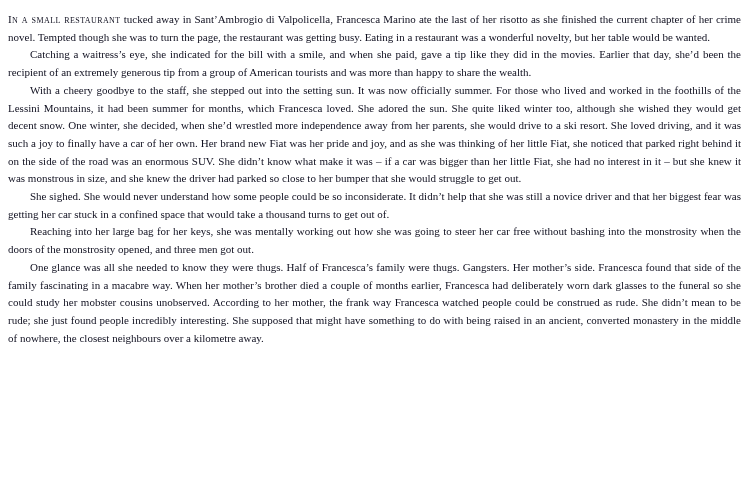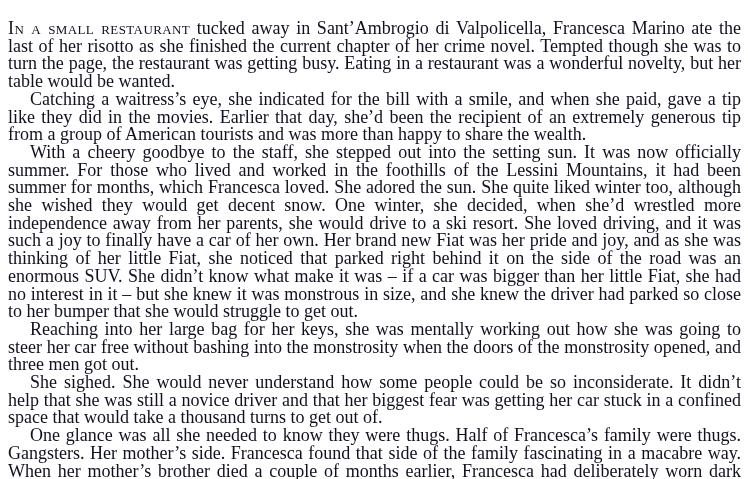--- a/index.html
+++ b/index.html
@@ -9,23 +9,23 @@
   }
   body {
     width: 748px;
     height: 479px;
     overflow: hidden;
   }
   .book-page {
     box-sizing: border-box;
     width: 748px;
     height: 479px;
-    padding: 20px 7px 0 8px;
+    padding: 11px 7px 0 8px;
     font-family: "Liberation Serif", "DejaVu Serif", serif;
-    font-size: 18px;
+    font-size: 11px;
     line-height: 17.7px;
     text-align: justify;
     text-justify: inter-word;
   }
   .book-page p {
     margin: 0;
     padding: 0;
     text-indent: 22px;
   }
   .book-page p:first-child {
@@ -37,17 +37,17 @@
   }
 </style>
 </head>
 <body>
 
 <main class="book-page" style="background: rgb(255, 255, 255); color: rgb(16, 16, 32);">
   <div>
       <p><span class="smallcaps">In a small restaurant</span> tucked away in Sant’Ambrogio di Valpolicella, Francesca Marino ate the last of her risotto as she finished the current chapter of her crime novel. Tempted though she was to turn the page, the restaurant was getting busy. Eating in a restaurant was a wonderful novelty, but her table would be wanted.</p>
       <p>Catching a waitress’s eye, she indicated for the bill with a smile, and when she paid, gave a tip like they did in the movies. Earlier that day, she’d been the recipient of an extremely generous tip from a group of American tourists and was more than happy to share the wealth.</p>
       <p>With a cheery goodbye to the staff, she stepped out into the setting sun. It was now officially summer. For those who lived and worked in the foothills of the Lessini Mountains, it had been summer for months, which Francesca loved. She adored the sun. She quite liked winter too, although she wished they would get decent snow. One winter, she decided, when she’d wrestled more independence away from her parents, she would drive to a ski resort. She loved driving, and it was such a joy to finally have a car of her own. Her brand new Fiat was her pride and joy, and as she was thinking of her little Fiat, she noticed that parked right behind it on the side of the road was an enormous SUV. She didn’t know what make it was – if a car was bigger than her little Fiat, she had no interest in it – but she knew it was monstrous in size, and she knew the driver had parked so close to her bumper that she would struggle to get out.</p>
+      <p>She sighed. She would never understand how some people could be so inconsiderate. It didn’t help that she was still a novice driver and that her biggest fear was getting her car stuck in a confined space that would take a thousand turns to get out of.</p>
       <p>Reaching into her large bag for her keys, she was mentally working out how she was going to steer her car free without bashing into the monstrosity when the doors of the monstrosity opened, and three men got out.</p>
-      <p>She sighed. She would never understand how some people could be so inconsiderate. It didn’t help that she was still a novice driver and that her biggest fear was getting her car stuck in a confined space that would take a thousand turns to get out of.</p>
       <p>One glance was all she needed to know they were thugs. Half of Francesca’s family were thugs. Gangsters. Her mother’s side. Francesca found that side of the family fascinating in a macabre way. When her mother’s brother died a couple of months earlier, Francesca had deliberately worn dark glasses to the funeral so she could study her mobster cousins unobserved. According to her mother, the frank way Francesca watched people could be construed as rude. She didn’t mean to be rude; she just found people incredibly interesting. She supposed that might have something to do with being raised in an ancient, converted monastery in the middle of nowhere, the closest neighbours over a kilometre away.</p>
     </div>
 </main>
 
 </body></html>

